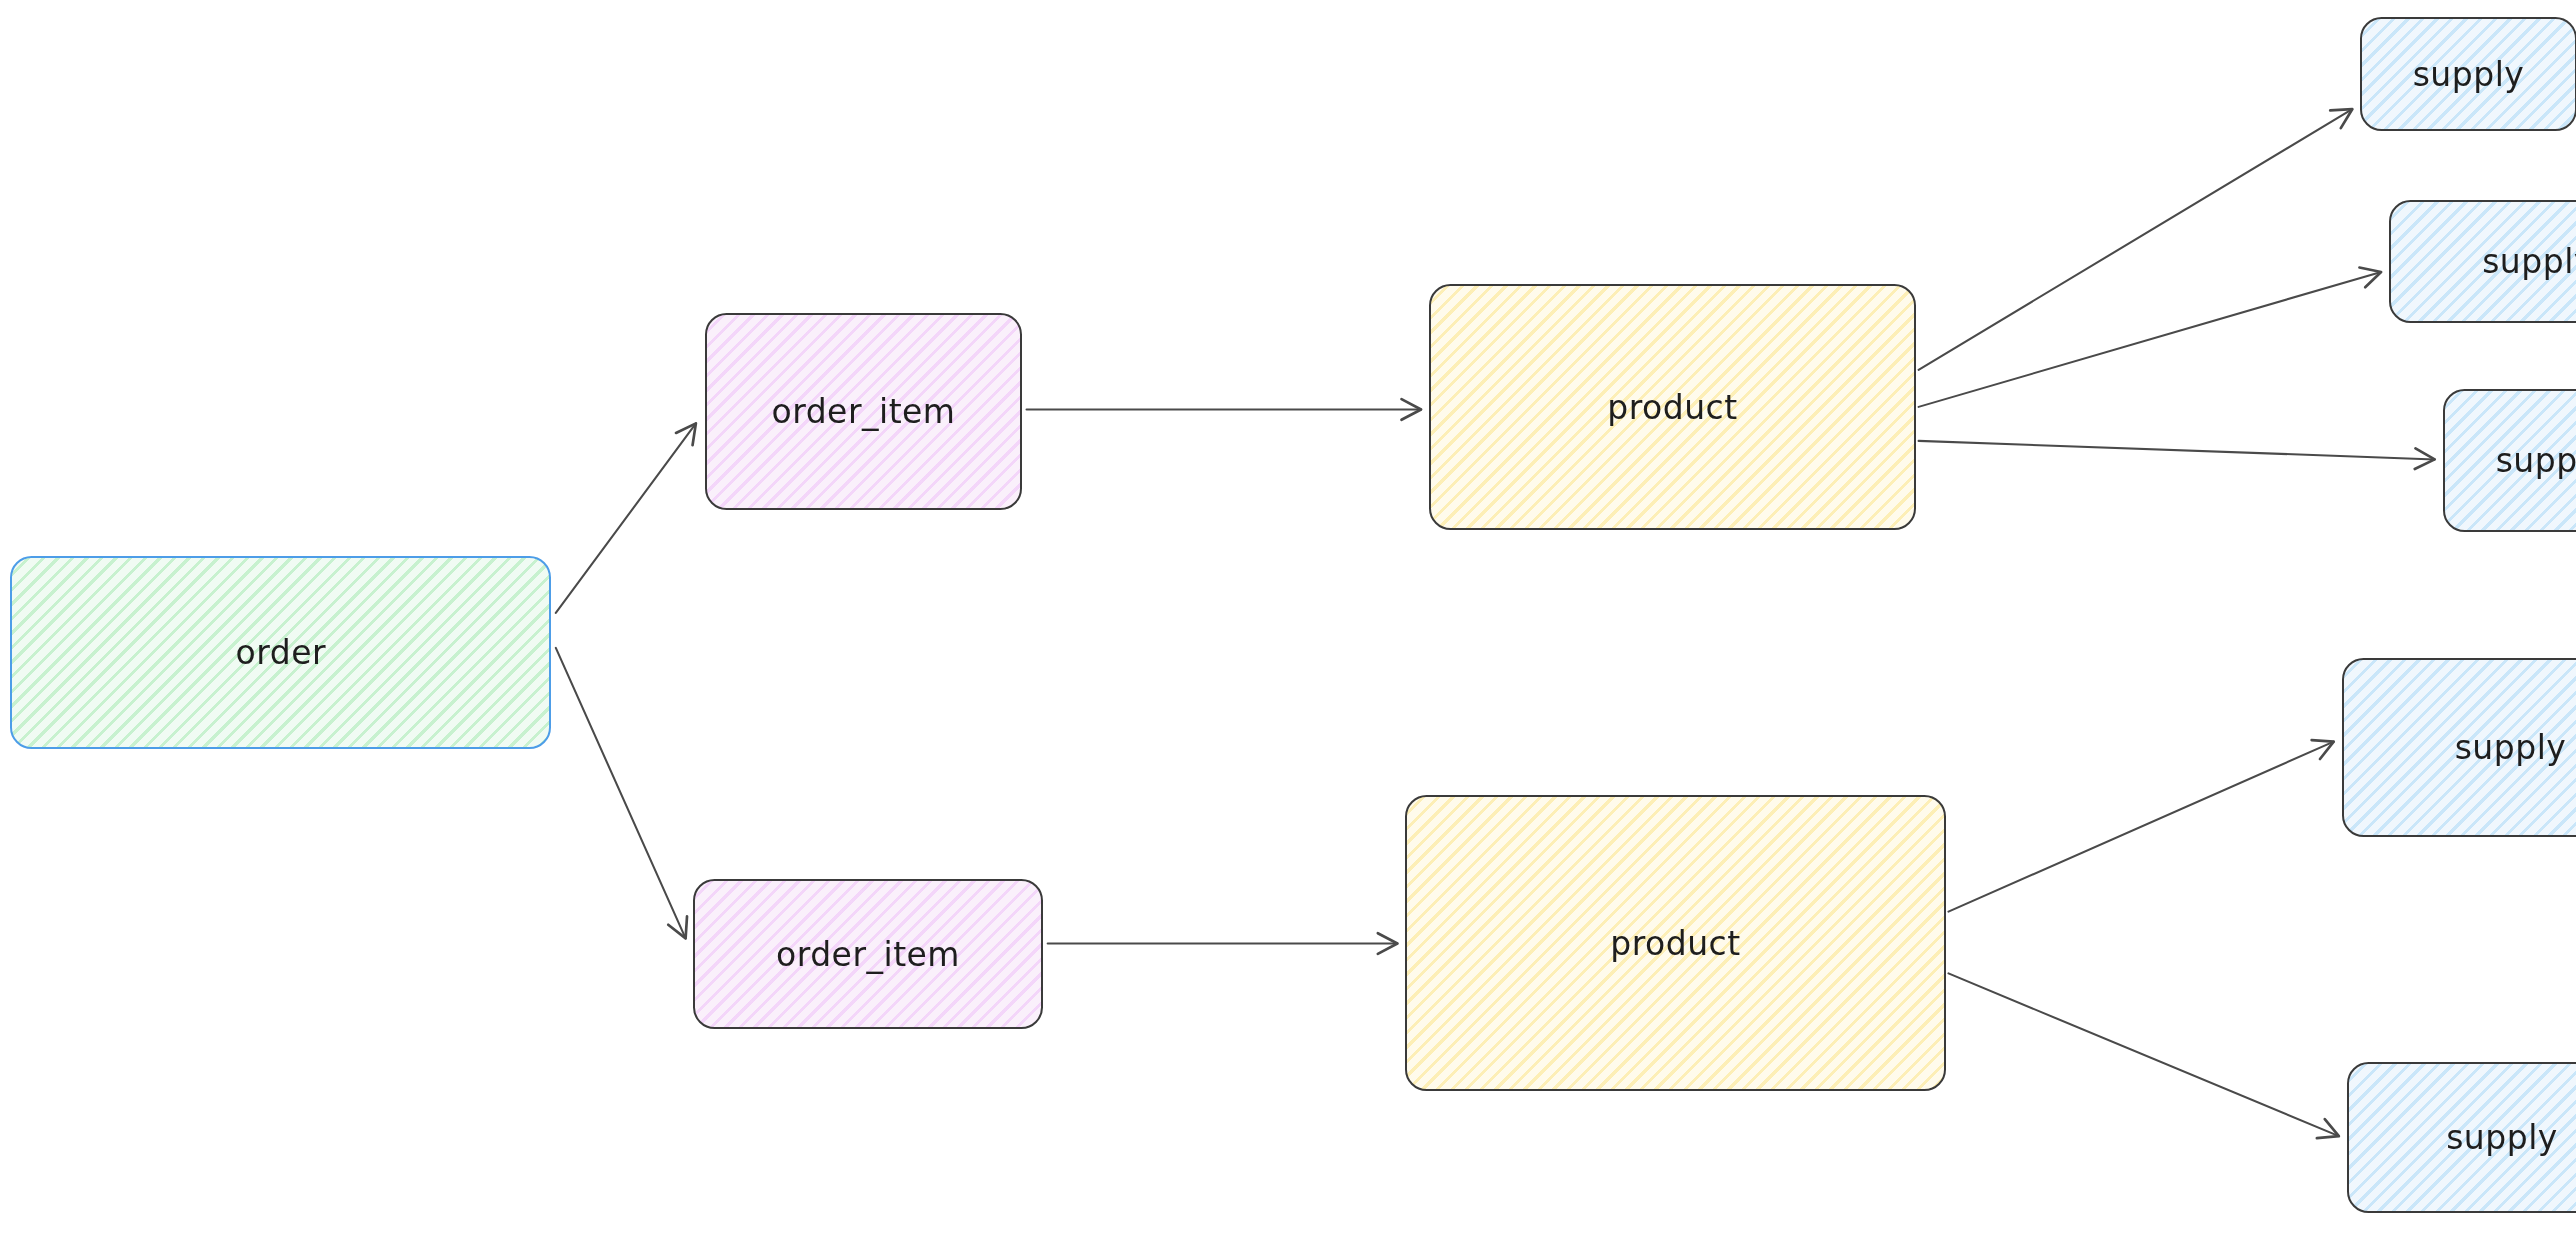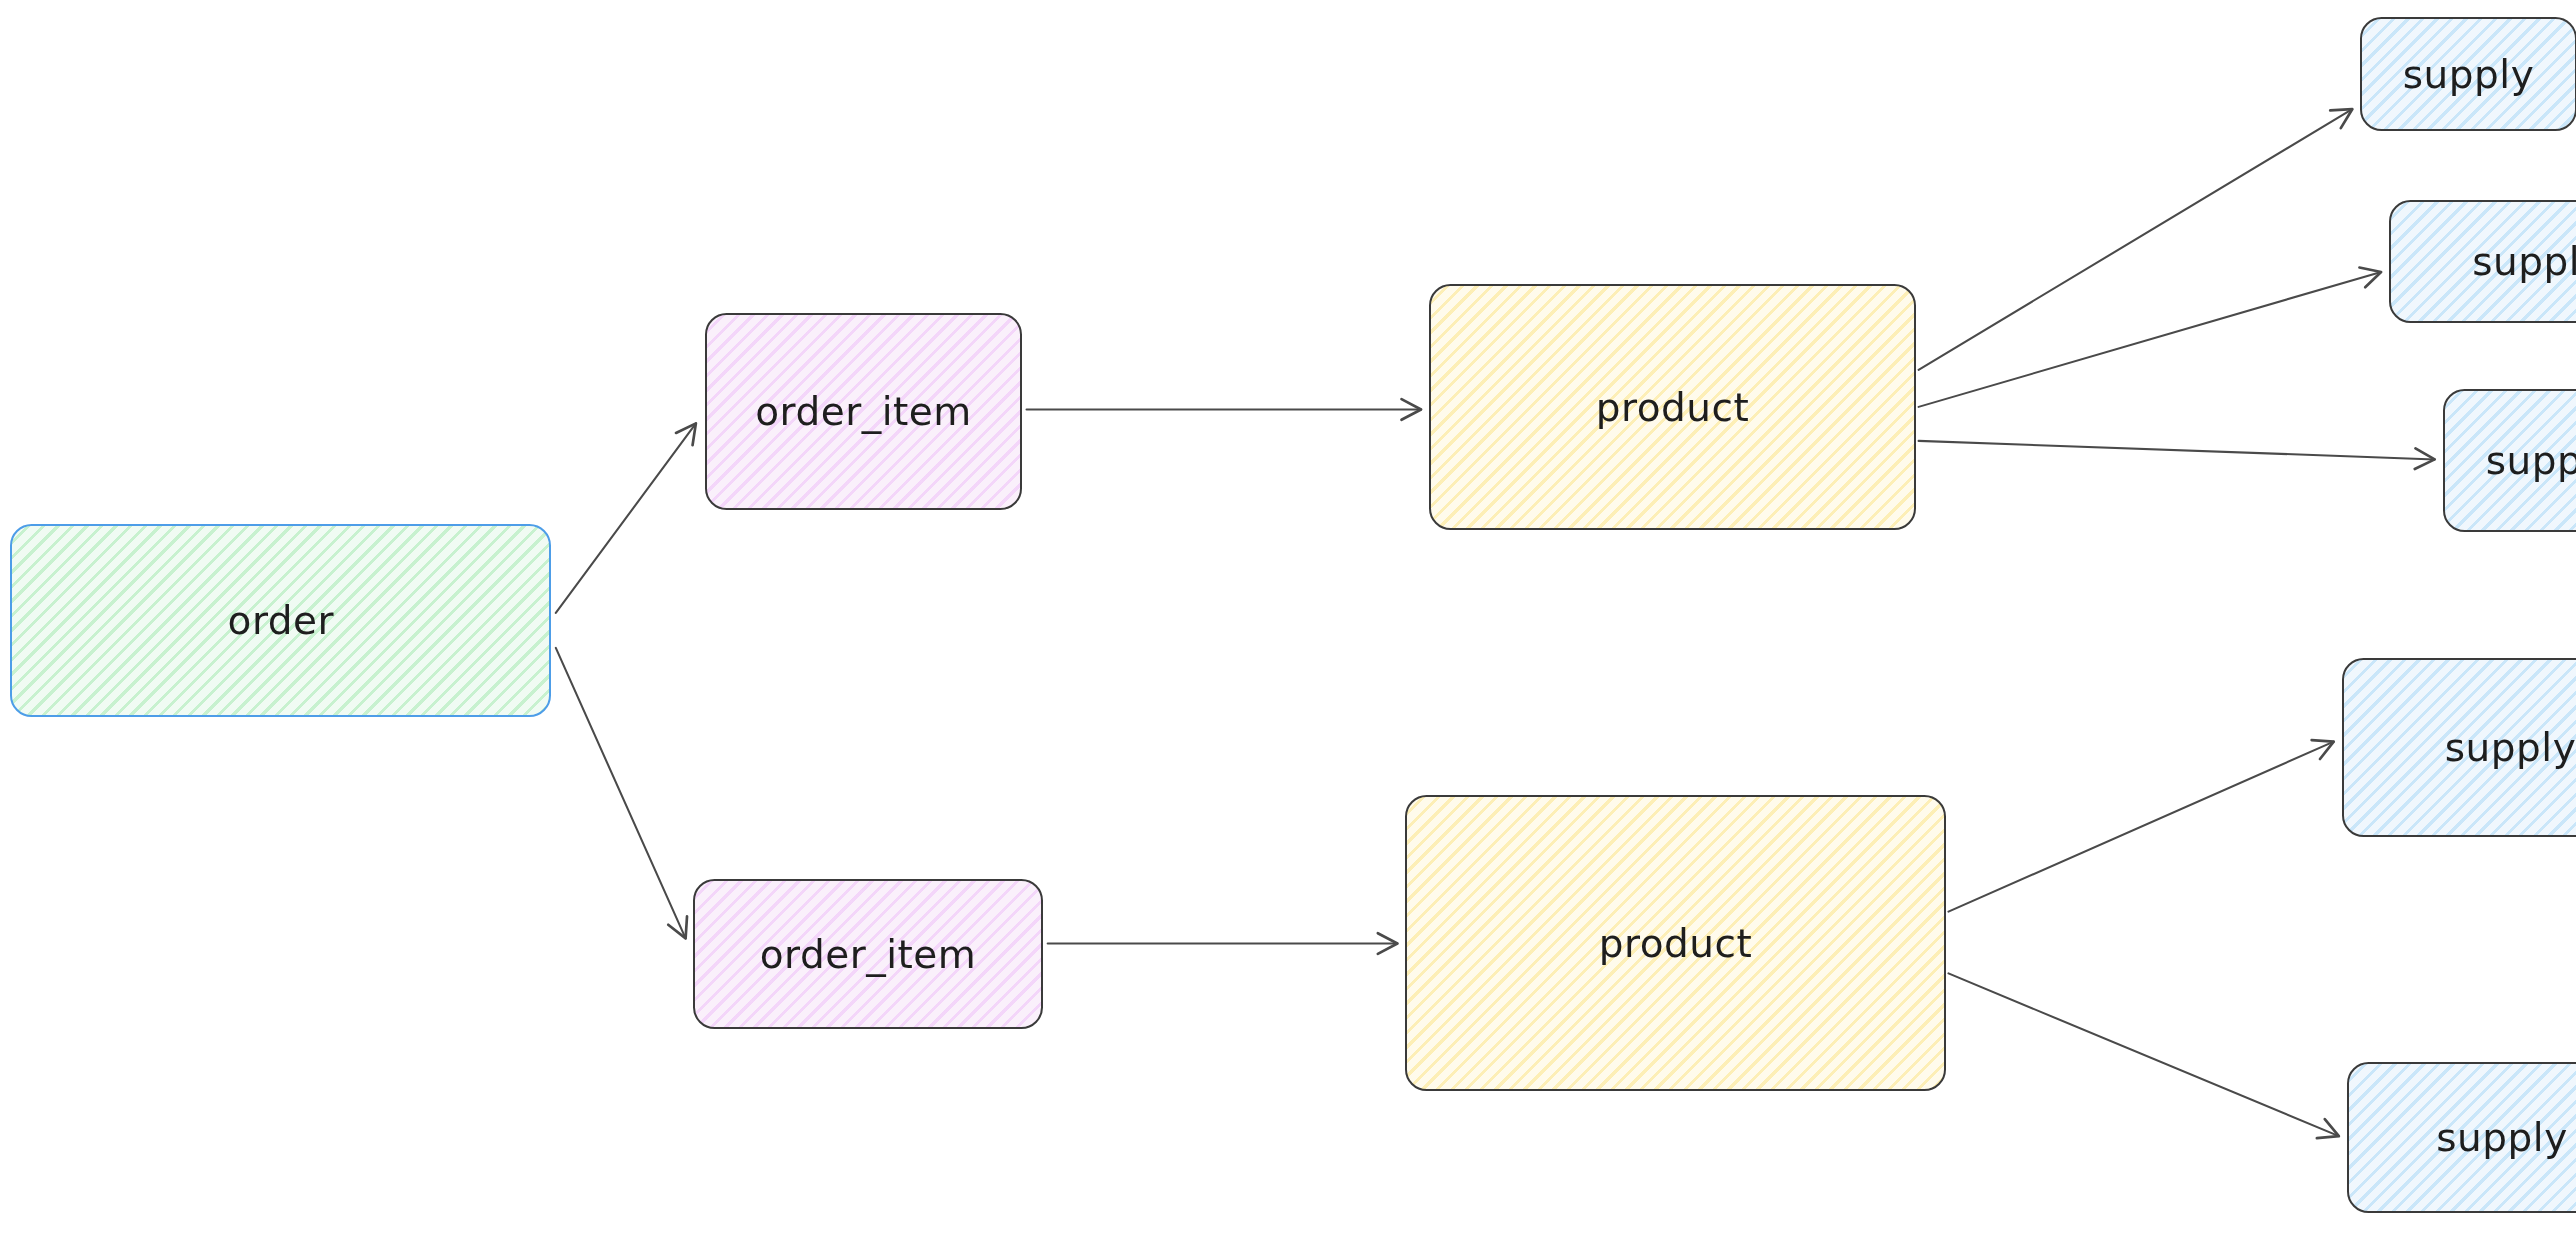--- a/index.html
+++ b/index.html
@@ -21,21 +21,21 @@
     width: 2700px;
     height: 1233px;
   }
   .node {
     position: absolute;
     display: flex;
     align-items: center;
     justify-content: center;
     border-radius: 21.6px;
     box-sizing: border-box;
-    font-size: 39px;
+    font-size: 33px;
     color: #1e1e1e;
     letter-spacing: 0.5px;
   }
   .node .label { white-space: nowrap; }
 
   
   .node-order {
     border: 2.6px solid #4d9de8;
     background:
       repeating-linear-gradient(135deg, rgba(105,219,124,0.30) 0 3.1px, rgba(0,0,0,0) 3.1px 10.3px),
@@ -56,21 +56,21 @@
     text-align: right;
   }
   .node-supply {
     border: 2.6px solid #3a3a3a;
     background:
       repeating-linear-gradient(135deg, rgba(144,205,244,0.40) 0 3.1px, rgba(0,0,0,0) 3.1px 10.3px),
       #f0f7fd;
   }
 
   
-  #n-order            { left:   10.3px; top: 524px; width: 541px; height: 193px; }
+  #n-order            { left:   10.3px; top: 556px; width: 541px; height: 193px; }
   #n-order-item-1     { left: 705px; top:  313px; width:  317px; height: 197px; }
   #n-order-item-2     { left: 693px; top: 879px; width:  350px; height: 150px; }
   #n-product-1        { left: 1429px; top:  284px; width:  487px; height: 246px; }
   #n-product-2        { left: 1405px; top: 795px; width: 541px; height: 296px; }
   #n-supply-1         { left: 2360px; top:   17px; width:  217px; height: 114px; }
   #n-supply-2         { left: 2389px; top:  200px; width:  298px; height: 123px; }
   #n-supply-3         { left: 2443px; top:  389px; width:  217px; height: 143px; }
   #n-supply-4         { left: 2342px; top: 658px; width:  337px; height: 179px; }
   #n-supply-5         { left: 2347px; top: 1062px; width:  310px; height: 151px; }
 

